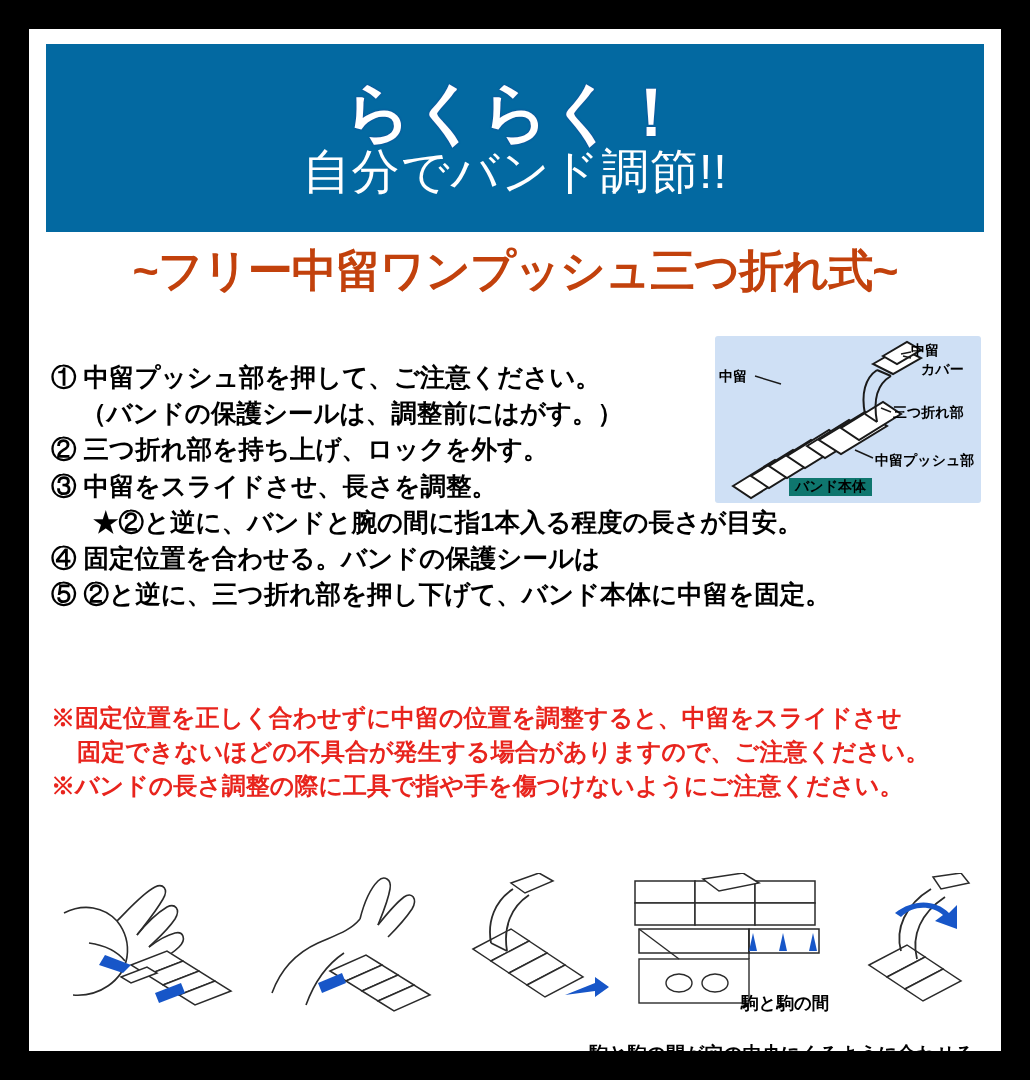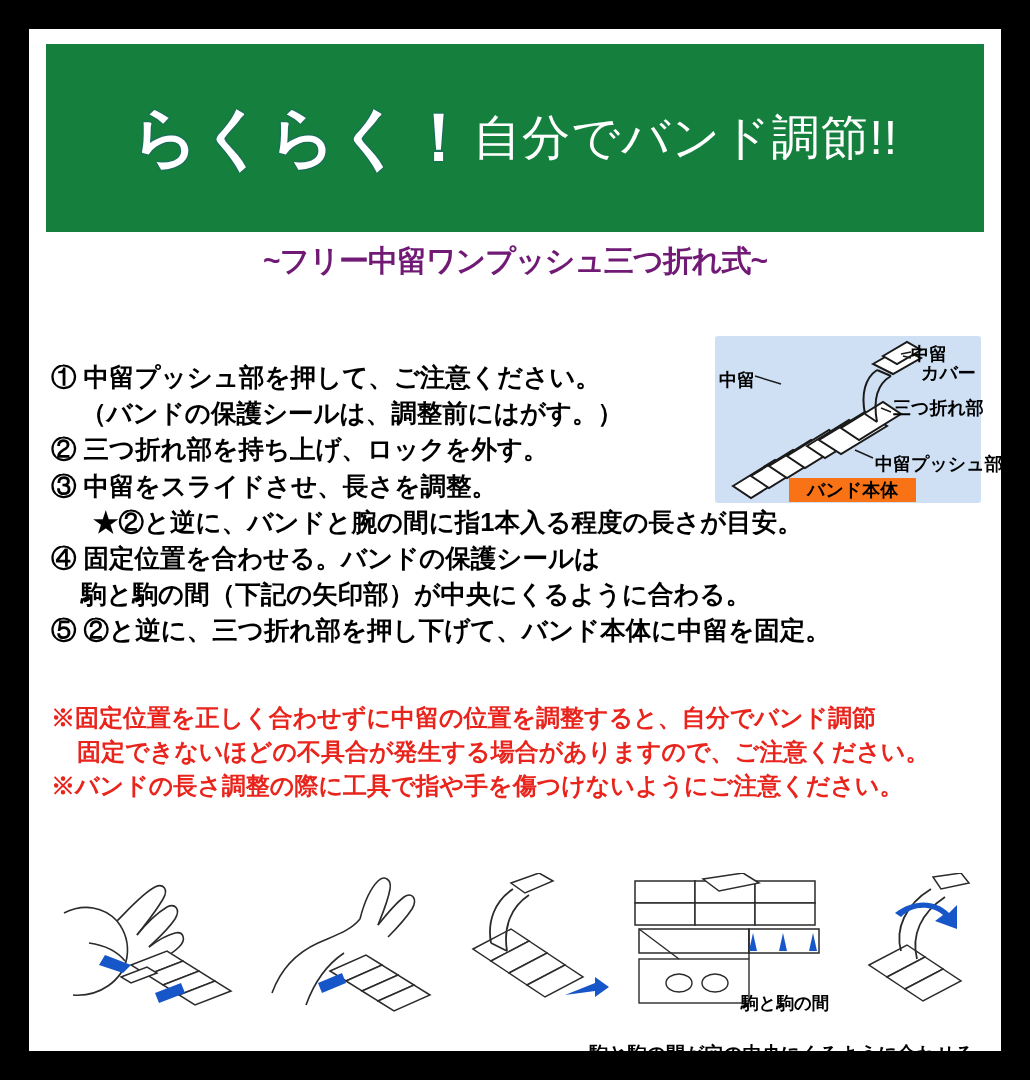--- a/index.html
+++ b/index.html
@@ -29,23 +29,23 @@
     background: #ffffff;
   }
 
   
   .banner {
     position: absolute;
     left: 17px;
     top: 15px;
     width: 938px;
     height: 188px;
-    background: #15803d;
+    background: #0369a1;
     display: flex;
-    flex-direction: row;
+    flex-direction: column;
     align-items: center;
     justify-content: center;
   }
   .banner .line1 {
     color: #ffffff;
     font-size: 66px;
     font-weight: bold;
     line-height: 1.05;
     letter-spacing: 1px;
     text-shadow: 0 0 2px #1c3a94;
@@ -57,23 +57,23 @@
     line-height: 1.05;
     letter-spacing: 1px;
   }
 
   .subtitle {
     position: absolute;
     left: 0;
     top: 212px;
     width: 972px;
     text-align: center;
-    font-size: 30px;
-    font-weight: bold;
-    color: #701a75;
+    font-size: 45px;
+    font-weight: bold;
+    color: #c2410c;
     letter-spacing: -1px;
   }
 
   
   .steps {
     position: absolute;
     left: 22px;
     top: 330px;
     width: 930px;
     color: #000000;
@@ -106,31 +106,31 @@
     position: absolute;
     left: 686px;
     top: 307px;
     width: 266px;
     height: 167px;
     background: #cfe0f5;
     border-radius: 3px;
   }
   .diagram .lbl {
     position: absolute;
-    font-size: 18px;
+    font-size: 14px;
     font-weight: bold;
     color: #000000;
     white-space: nowrap;
   }
   .diagram .lbl-nakadome { left: 4px; top: 32px; }
   .diagram .lbl-cover { left: 196px; top: 6px; }
   .diagram .lbl-cover2 { left: 206px; top: 25px; }
-  .diagram .lbl-mitsu { left: 178px; top: 60px; }
+  .diagram .lbl-mitsu { left: 178px; top: 68px; }
   .diagram .lbl-push { left: 160px; top: 116px; }
-  .diagram .lbl-band { left: 74px; top: 142px; background: #f97316; padding: 0 18px; }
+  .diagram .lbl-band { left: 74px; top: 142px; background: #0f766e; padding: 0 6px; }
 
   .diagram svg { position: absolute; left: 0; top: 0; }
 
   
   .photos {
     position: absolute;
     left: 12px;
     top: 844px;
     width: 948px;
     height: 190px;
@@ -173,26 +173,25 @@
 
     <div class="subtitle">~フリー中留ワンプッシュ三つ折れ式~</div>
 
     <div class="steps">
       <div>① 中留プッシュ部を押して、ご注意ください。</div>
       <div class="indent1">（バンドの保護シールは、調整前にはがす。）</div>
       <div>② 三つ折れ部を持ち上げ、ロックを外す。</div>
       <div>③ 中留をスライドさせ、長さを調整。</div>
       <div class="indent2">★②と逆に、バンドと腕の間に指1本入る程度の長さが目安。</div>
       <div>④ 固定位置を合わせる。バンドの保護シールは</div>
-      <div class="indent1">駒と駒の間（下記の矢印部）が中央にくるように合わる。</div>
       <div>⑤ ②と逆に、三つ折れ部を押し下げて、バンド本体に中留を固定。</div>
     </div>
 
     <div class="warnings">
-      <div>※固定位置を正しく合わせずに中留の位置を調整すると、自分でバンド調節</div>
+      <div>※固定位置を正しく合わせずに中留の位置を調整すると、中留をスライドさせ</div>
       <div class="w-indent">固定できないほどの不具合が発生する場合がありますので、ご注意ください。</div>
       <div>※バンドの長さ調整の際に工具で指や手を傷つけないようにご注意ください。</div>
     </div>
 
     <div class="diagram">
       <svg width="266" height="167" viewBox="0 0 266 167">
 
         <g class="fill-w">
           <polygon points="18,150 60,124 78,136 36,162"></polygon>
           <polygon points="36,140 78,114 96,126 54,152"></polygon>

